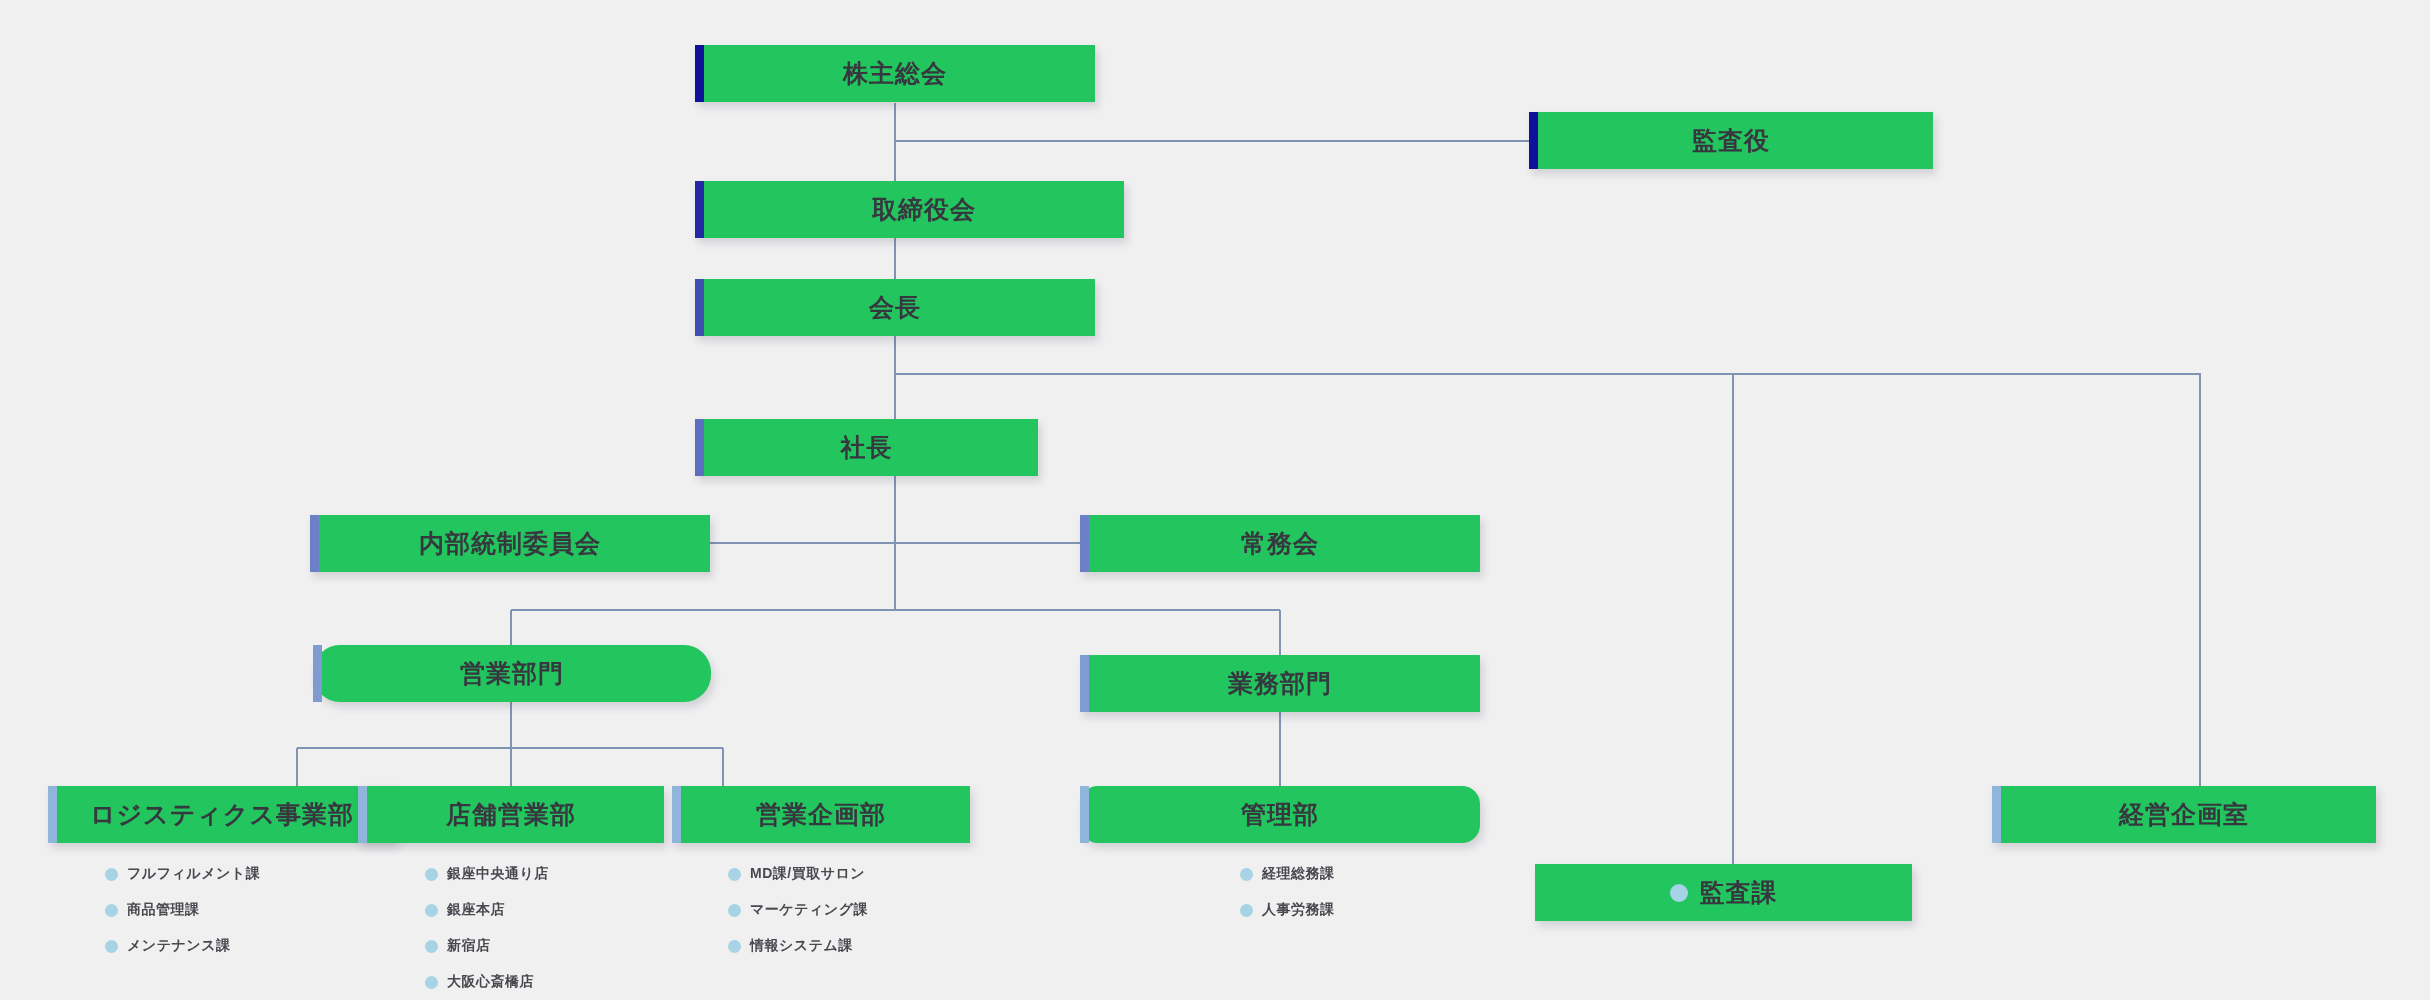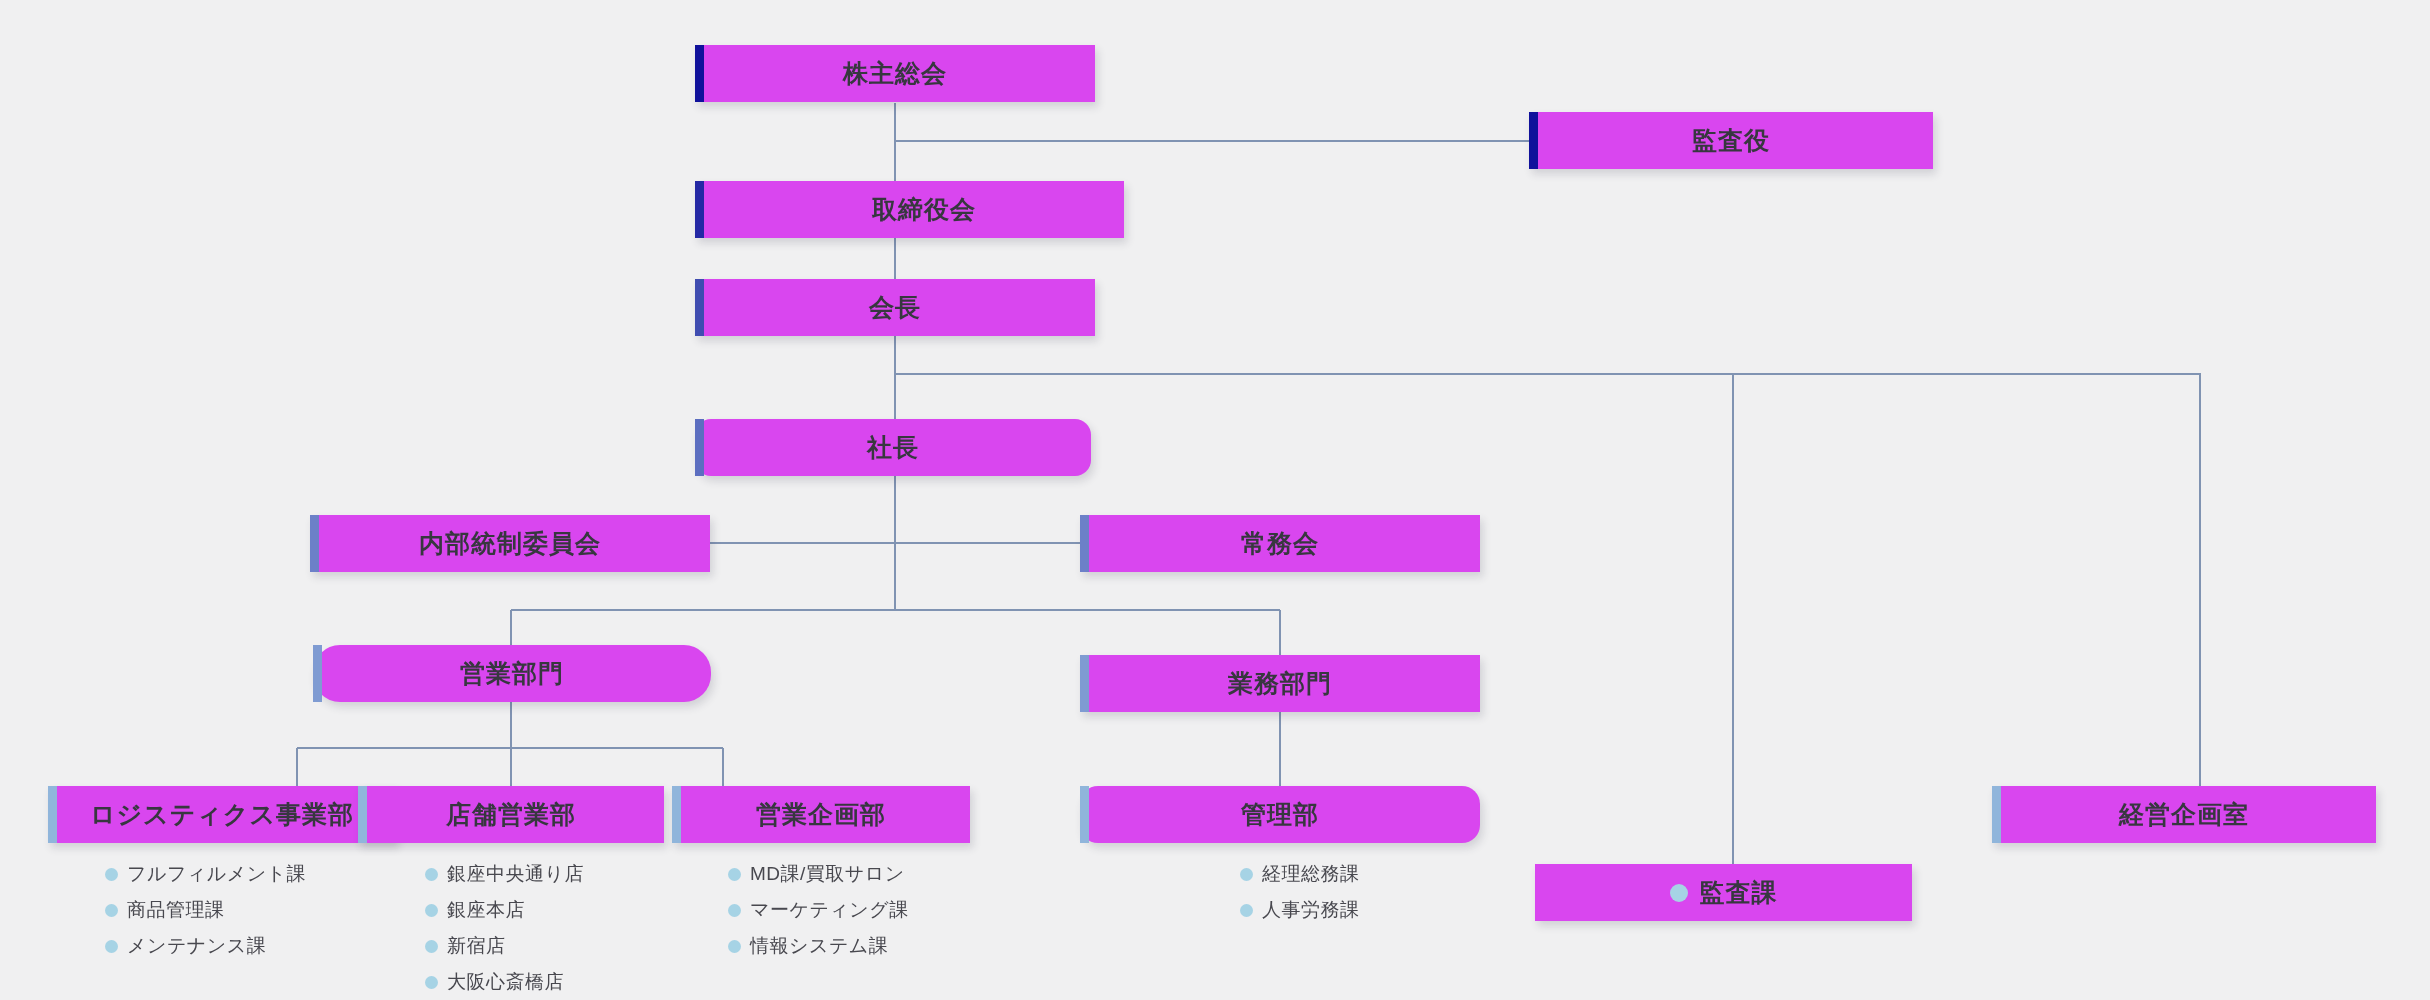--- a/index.html
+++ b/index.html
@@ -7,36 +7,36 @@
     width:2430px;height:1000px;
     background:#f0f0f1;
     font-family:"Liberation Sans","DejaVu Sans",sans-serif;
     overflow:hidden;
   }
   #org-canvas{position:relative;width:2430px;height:1000px;}
   #connector-svg{position:absolute;left:0;top:0;z-index:1;}
 
   .box{
     position:absolute;height:57px;z-index:2;
-    background:#d946ef;
+    background:#22c55e;
     box-shadow:3px 5px 8px rgba(50,50,75,0.16);
     display:flex;align-items:center;justify-content:center;
   }
   .box .bar{position:absolute;left:0;top:0;bottom:0;width:9px;}
   .box .lbl{
     font-size:25px;font-weight:700;color:#37373f;
     letter-spacing:1px;white-space:nowrap;
   }
 
   
   .n-shareholders{left:695px;top:45px;width:400px;}
   .n-auditor{left:1529px;top:112px;width:404px;}
   .n-board{left:695px;top:181px;width:400px;padding-left:29px;}
   .n-chairman{left:695px;top:279px;width:400px;}
-  .n-president{left:695px;top:419px;width:396px;border-radius:16px;}
+  .n-president{left:695px;top:419px;width:343px;}
   .n-internal{left:310px;top:515px;width:400px;}
   .n-executive{left:1080px;top:515px;width:400px;}
   .n-salesdiv{left:313px;top:645px;width:398px;border-radius:27px;}
   .n-opsdiv{left:1080px;top:655px;width:400px;}
   .n-logistics{left:48px;top:786px;width:348px;}
   .n-store{left:358px;top:786px;width:306px;}
   .n-splanning{left:672px;top:786px;width:298px;}
   .n-admin{left:1080px;top:786px;width:400px;border-radius:18px;}
   .n-cplanning{left:1992px;top:786px;width:384px;}
   .n-auditsec{left:1535px;top:864px;width:377px;}
@@ -46,21 +46,21 @@
     background:#a6d3e5;flex:0 0 auto;
   }
   .box .dot{width:18px;height:18px;margin-right:12px;}
 
   .sub-list{position:absolute;z-index:2;}
   .sub-list .row{
     display:flex;align-items:center;height:24px;margin-bottom:12px;
   }
   .sub-list .dot{width:13px;height:13px;margin-right:9px;}
   .sub-list .txt{
-    font-size:19px;font-weight:400;color:#48484f;
+    font-size:14px;font-weight:700;color:#48484f;
     letter-spacing:0.5px;white-space:nowrap;
   }
   .l-logistics{left:105px;top:862px;}
   .l-store{left:425px;top:862px;}
   .l-splanning{left:728px;top:862px;}
   .l-admin{left:1240px;top:862px;}
 </style>
 </head>
 <body>
 

